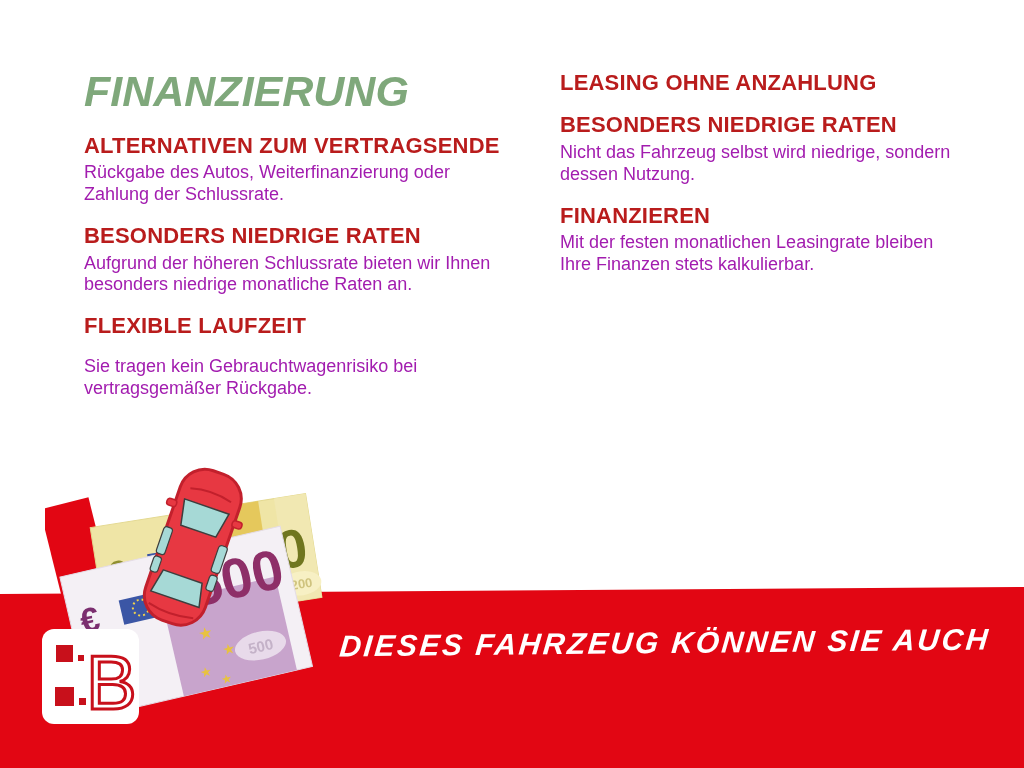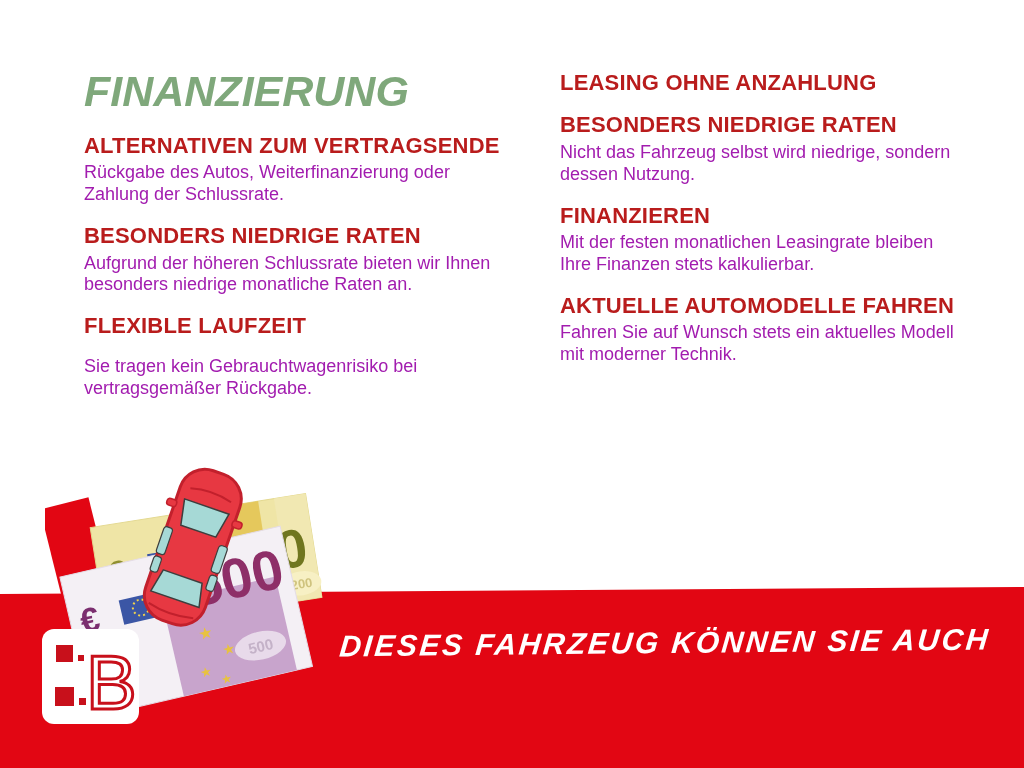--- a/index.html
+++ b/index.html
@@ -83,25 +83,20 @@
     <div class="section">
       <h2 class="section-title">BESONDERS NIEDRIGE RATEN</h2>
       <p class="section-body">Nicht das Fahrzeug selbst wird niedrige, sondern
 dessen Nutzung.</p>
     </div>
     <div class="section">
       <h2 class="section-title">FINANZIEREN</h2>
       <p class="section-body">Mit der festen monatlichen Leasingrate bleiben
 Ihre Finanzen stets kalkulierbar.</p>
     </div>
-    <div class="section">
-      <h2 class="section-title">AKTUELLE AUTOMODELLE FAHREN</h2>
-      <p class="section-body">Fahren Sie auf Wunsch stets ein aktuelles Modell
-mit moderner Technik.</p>
-    </div>
   </div>
 
   <div class="banner"></div>
   <div class="banner-text">
     <span class="banner-line1">DIESES FAHRZEUG KÖNNEN SIE AUCH</span>
   </div>
 
   <svg class="illustration" width="300" height="285" viewBox="0 0 300 285">
 
     <g transform="rotate(-14 40 110)">

